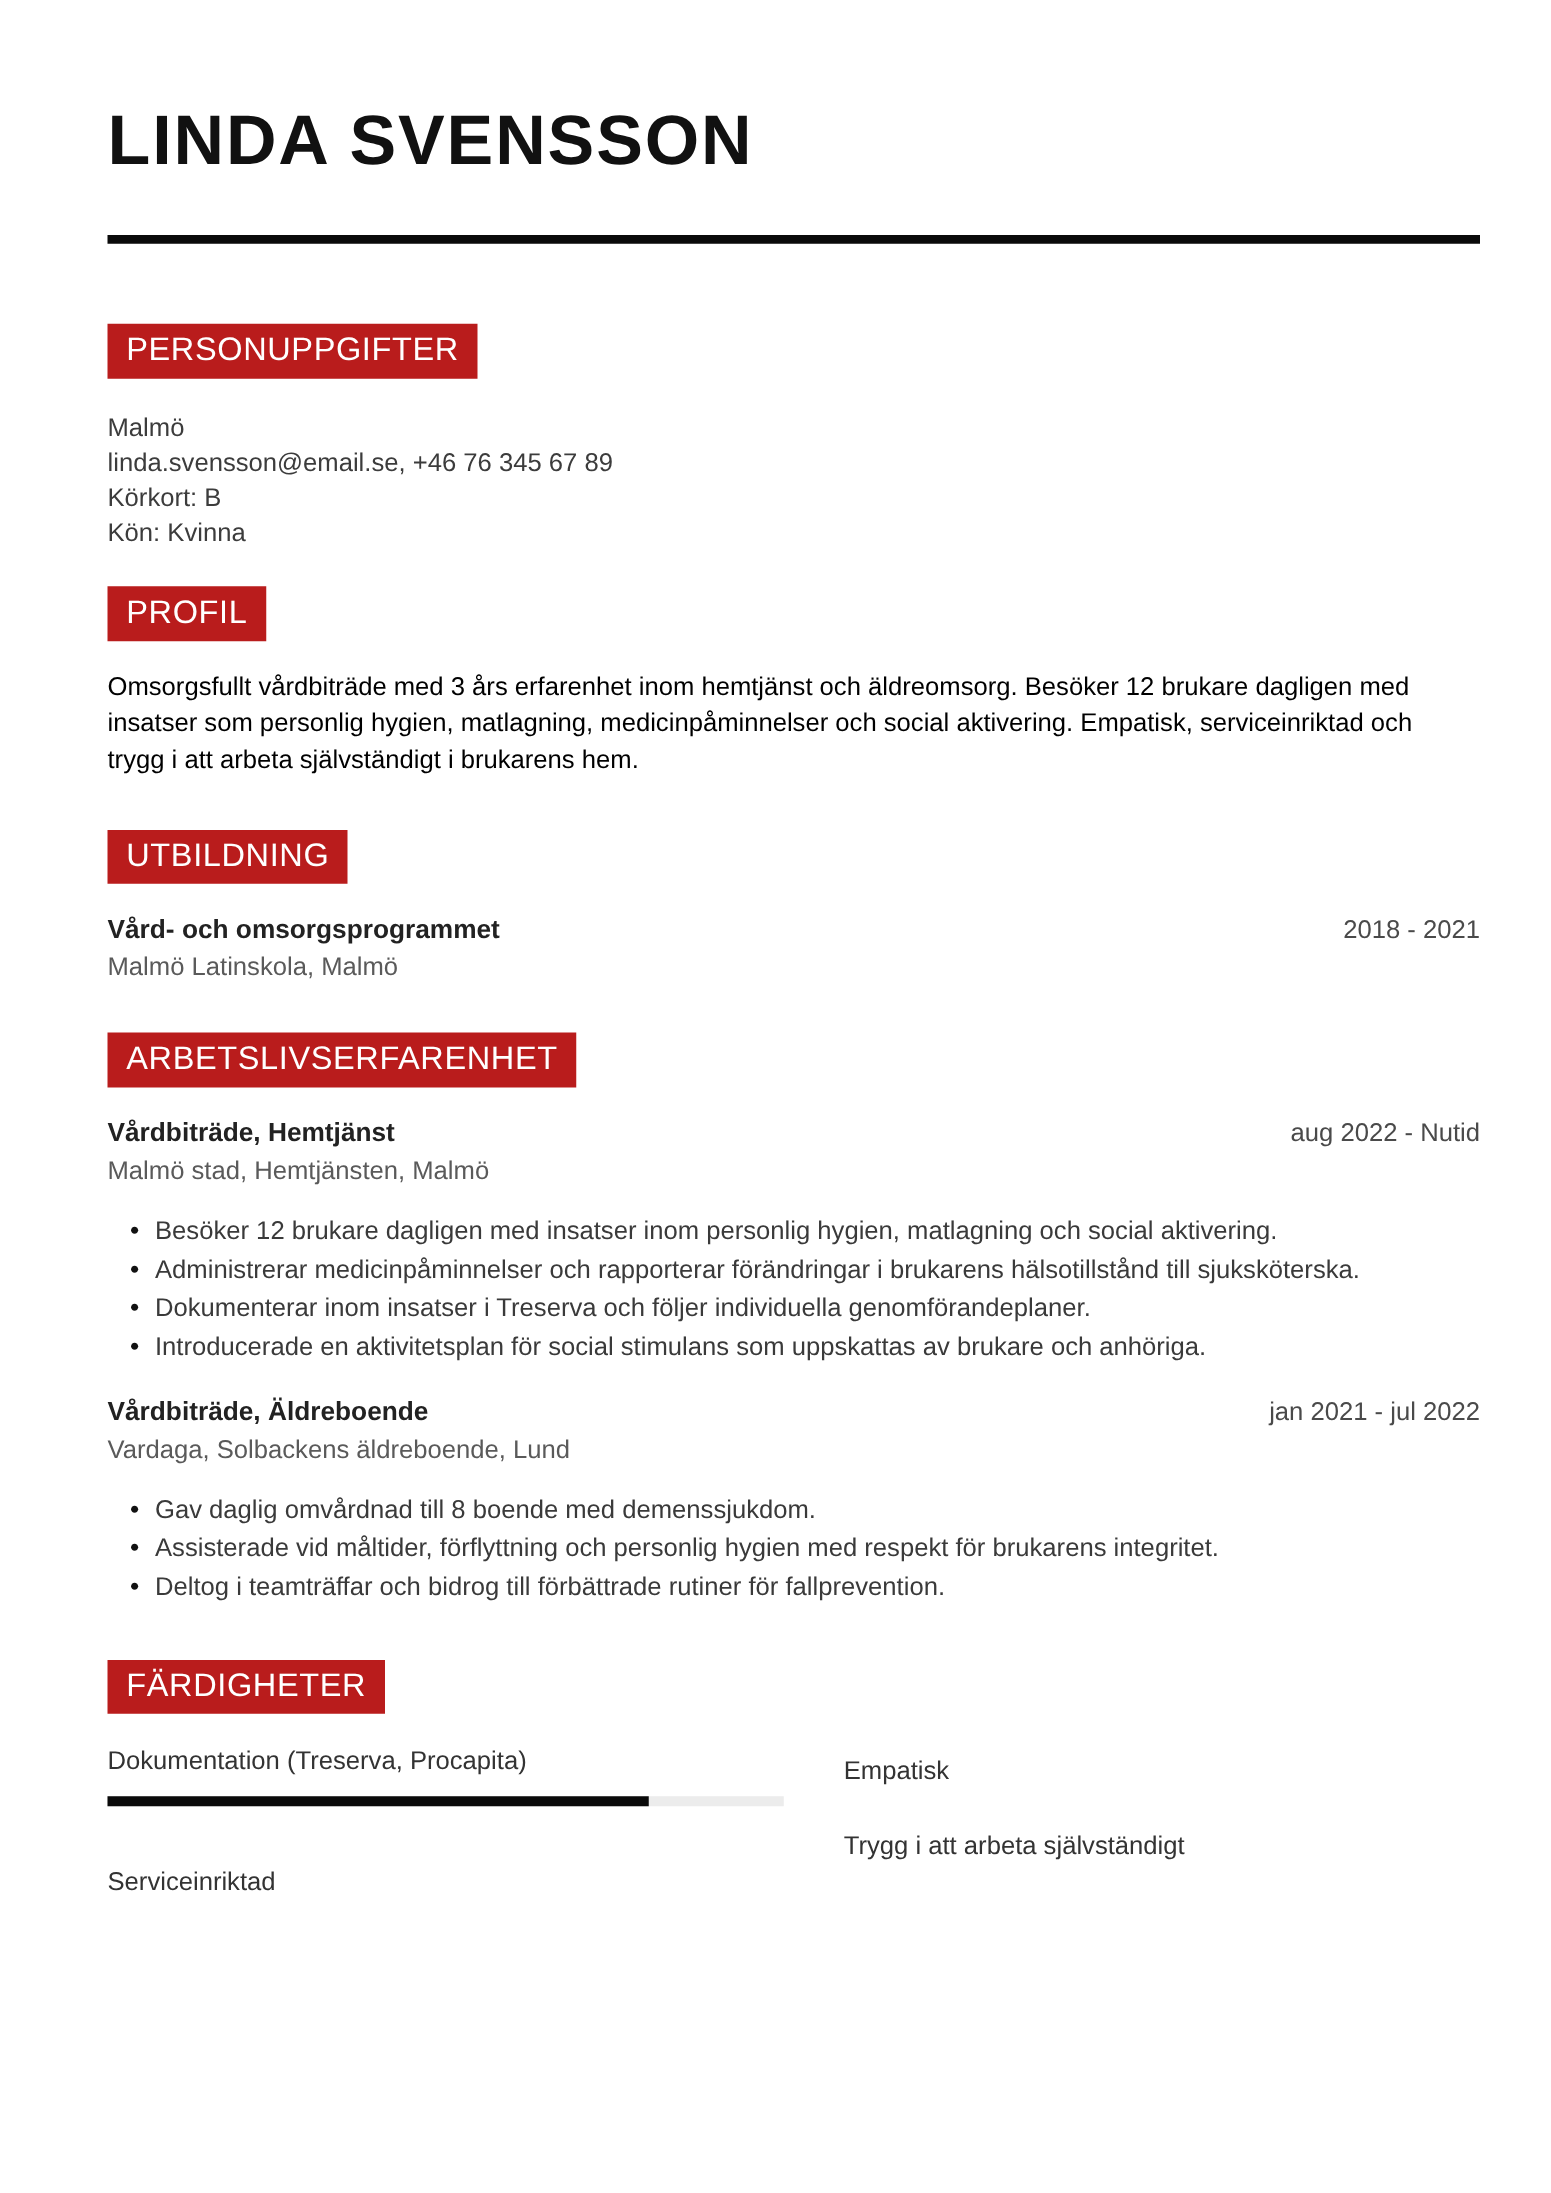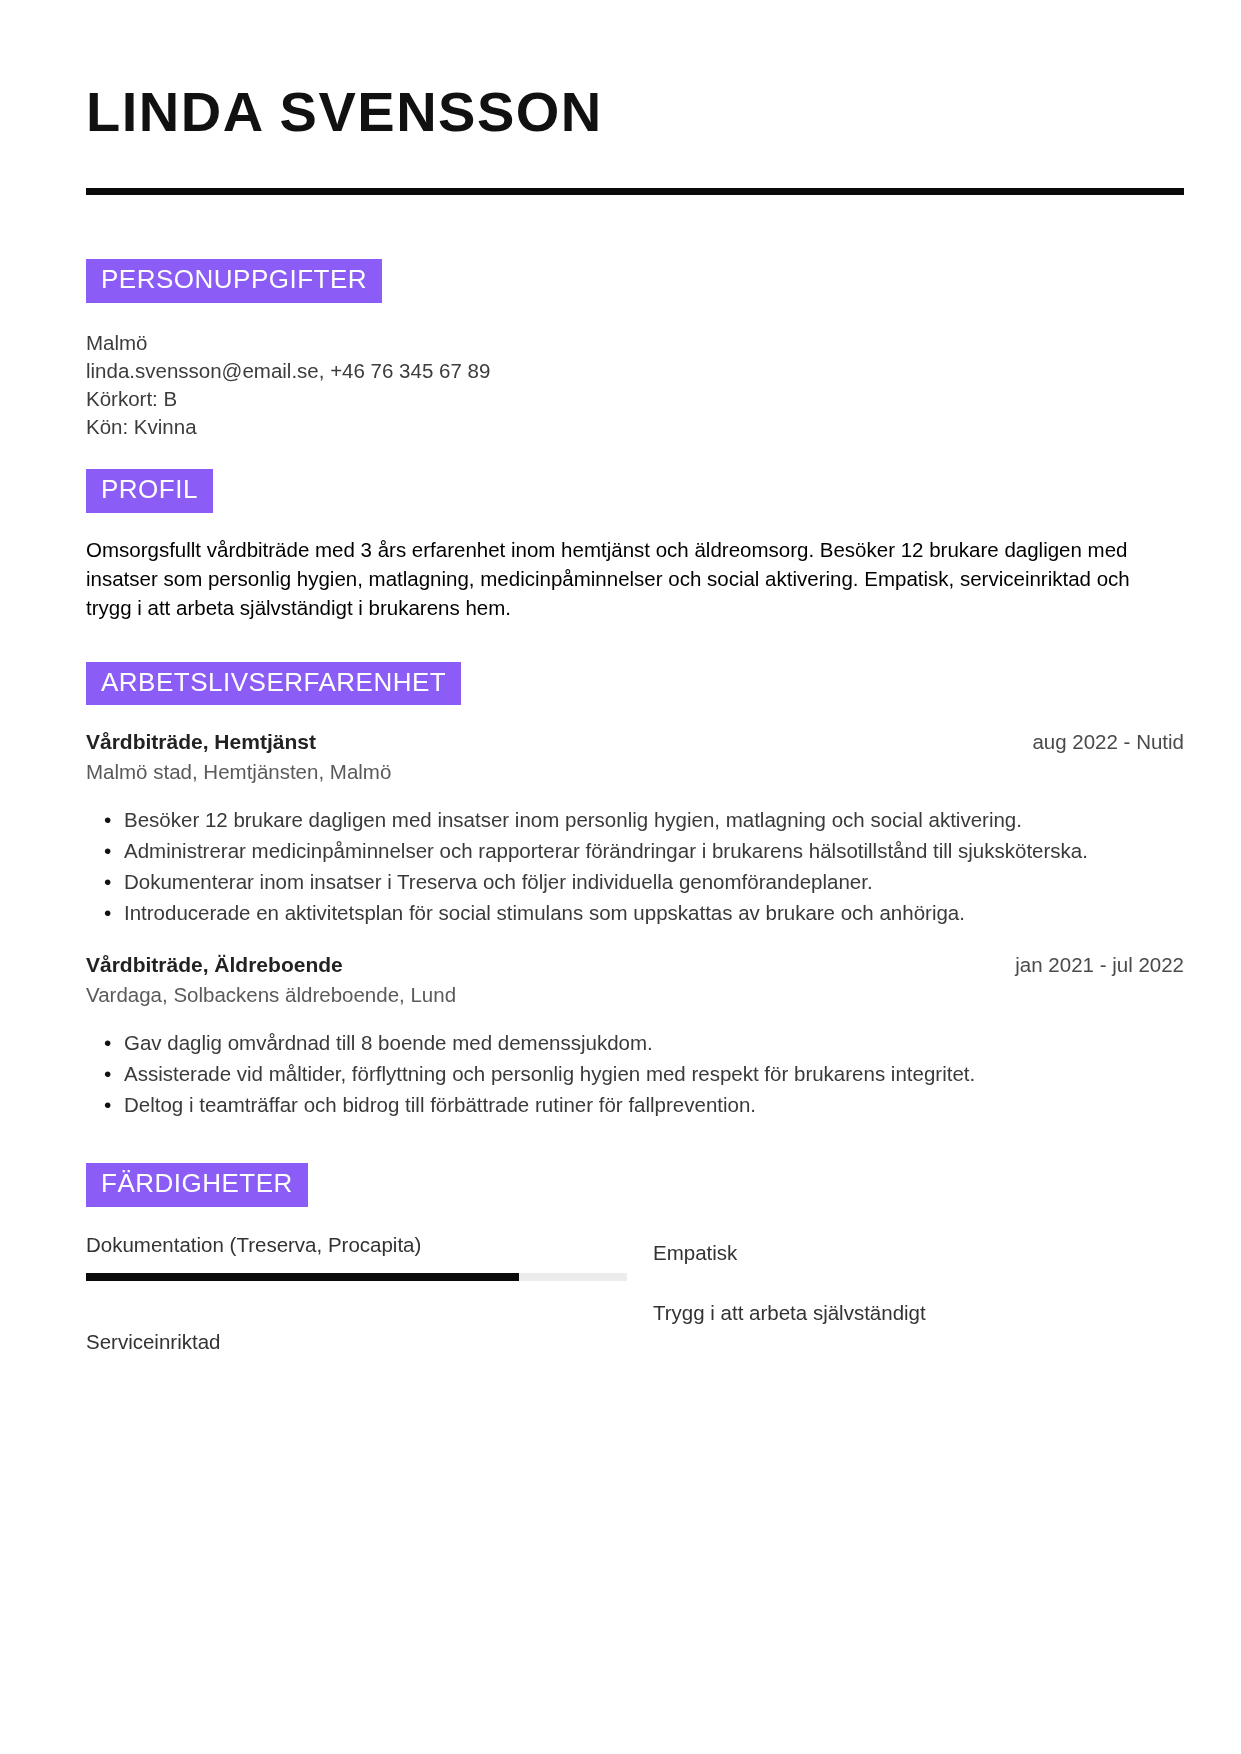--- a/index.html
+++ b/index.html
@@ -8,21 +8,21 @@
     width:1241px; height:1754px; margin:0 auto; background:#ffffff;
     padding:80px 57px 0 86px; overflow:hidden;
     font-family:"Liberation Sans", sans-serif; color:#3a3a3a;
   }
   .name {
     font-size:56px; font-weight:700; letter-spacing:1.5px;
     color:#111111; line-height:1.15;
   }
   .rule { height:7px; background:#0a0a0a; margin-top:44px; }
   .section-title {
-    display:inline-block; background:#8b5cf6; color:#ffffff;
+    display:inline-block; background:#b91c1c; color:#ffffff;
     font-size:26px; font-weight:400; letter-spacing:0.5px;
     padding:6px 15px 9px 15px; line-height:1.1;
   }
   .sec-personal .section-title { margin-top:64px; }
   .contact { margin-top:26px; font-size:20.5px; line-height:28px; color:#3c3c3c; }
   .sec-profile .section-title { margin-top:28px; }
   .profile-text { margin-top:22px; font-size:20.5px; line-height:29px; color:#000000; max-width:1080px; }
   .sec-education .section-title { margin-top:42px; }
   .sec-experience .section-title { margin-top:40px; }
   .entry { margin-top:25px; }
@@ -36,21 +36,21 @@
     line-height:29px; color:#3a3a3a; margin-bottom:2px;
   }
   .bullets li::before {
     content:"\2022"; position:absolute; left:18px; top:0;
     color:#111111; font-size:21px;
   }
   .job2 { margin-top:26px; }
   .sec-skills .section-title { margin-top:42px; }
   .skills-grid { margin-top:23px; display:flex; }
   .skills-col-left { width:541px; }
-  .skills-col-right { margin-left:26px; padding-top:8px; flex:1; }
+  .skills-col-right { margin-left:48px; padding-top:8px; flex:1; }
   .skill-label { font-size:20.5px; color:#333333; line-height:29px; }
   .skill-bar-track { margin-top:14px; height:8px; width:100%; background:#ececec; }
   .skill-bar-fill { height:8px; background:#0a0a0a; }
   .skill-item + .skill-item { margin-top:46px; }
   .skills-col-right .skill-item + .skill-item { margin-top:31px; }
 </style>
 </head>
 <body>
 
 <div class="page">
@@ -67,20 +67,30 @@
       <div>Körkort: B</div>
       <div>Kön: Kvinna</div>
     </div>
   </div>
 
   <div class="sec-profile">
     <div class="section-title">PROFIL</div>
     <p class="profile-text">Omsorgsfullt vårdbiträde med 3 års erfarenhet inom hemtjänst och äldreomsorg. Besöker 12 brukare dagligen med insatser som personlig hygien, matlagning, medicinpåminnelser och social aktivering. Empatisk, serviceinriktad och trygg i att arbeta självständigt i brukarens hem.</p>
   </div>
 
+  <div class="sec-education">
+    <div class="section-title">UTBILDNING</div>
+    <div class="entry">
+      <div class="entry-header">
+        <span class="entry-title">Vård- och omsorgsprogrammet</span>
+        <span class="entry-period">2018 - 2021</span>
+      </div>
+      <div class="entry-sub">Malmö Latinskola, Malmö</div>
+    </div>
+  </div>
 
   <div class="sec-experience">
     <div class="section-title">ARBETSLIVSERFARENHET</div>
 
     <div class="entry">
       <div class="entry-header">
         <span class="entry-title">Vårdbiträde, Hemtjänst</span>
         <span class="entry-period">aug 2022 - Nutid</span>
       </div>
       <div class="entry-sub">Malmö stad, Hemtjänsten, Malmö</div>

